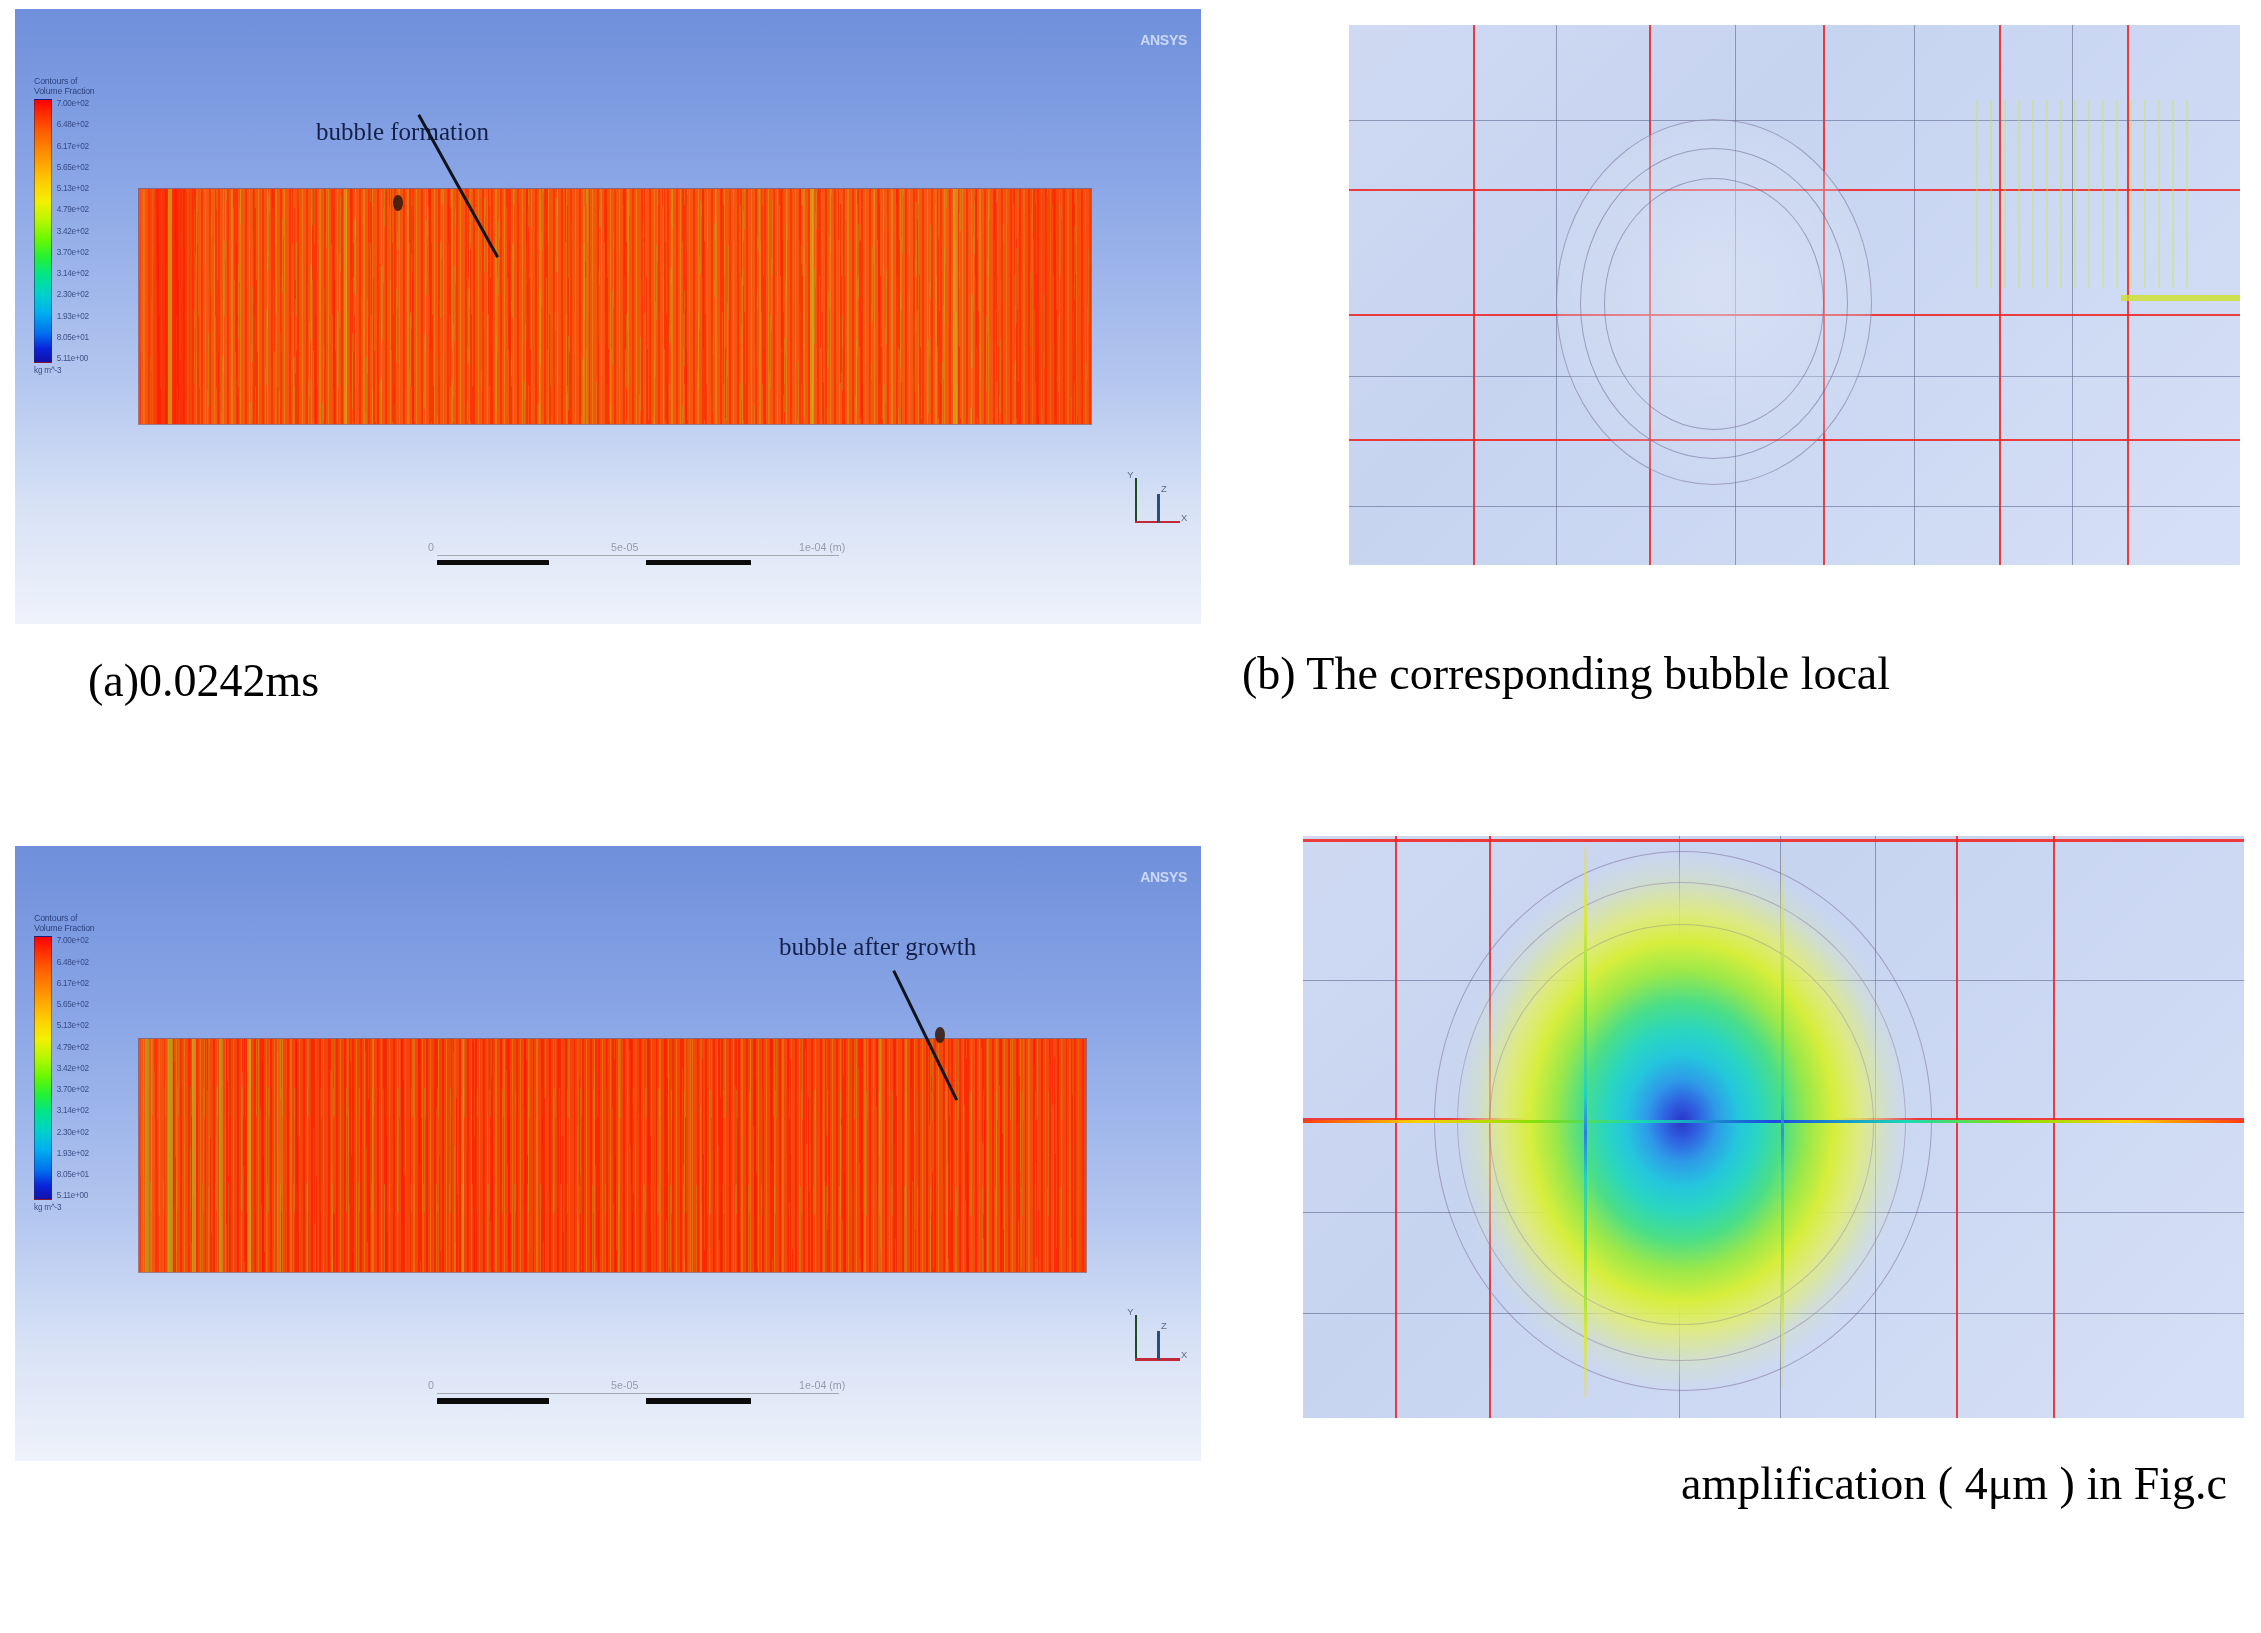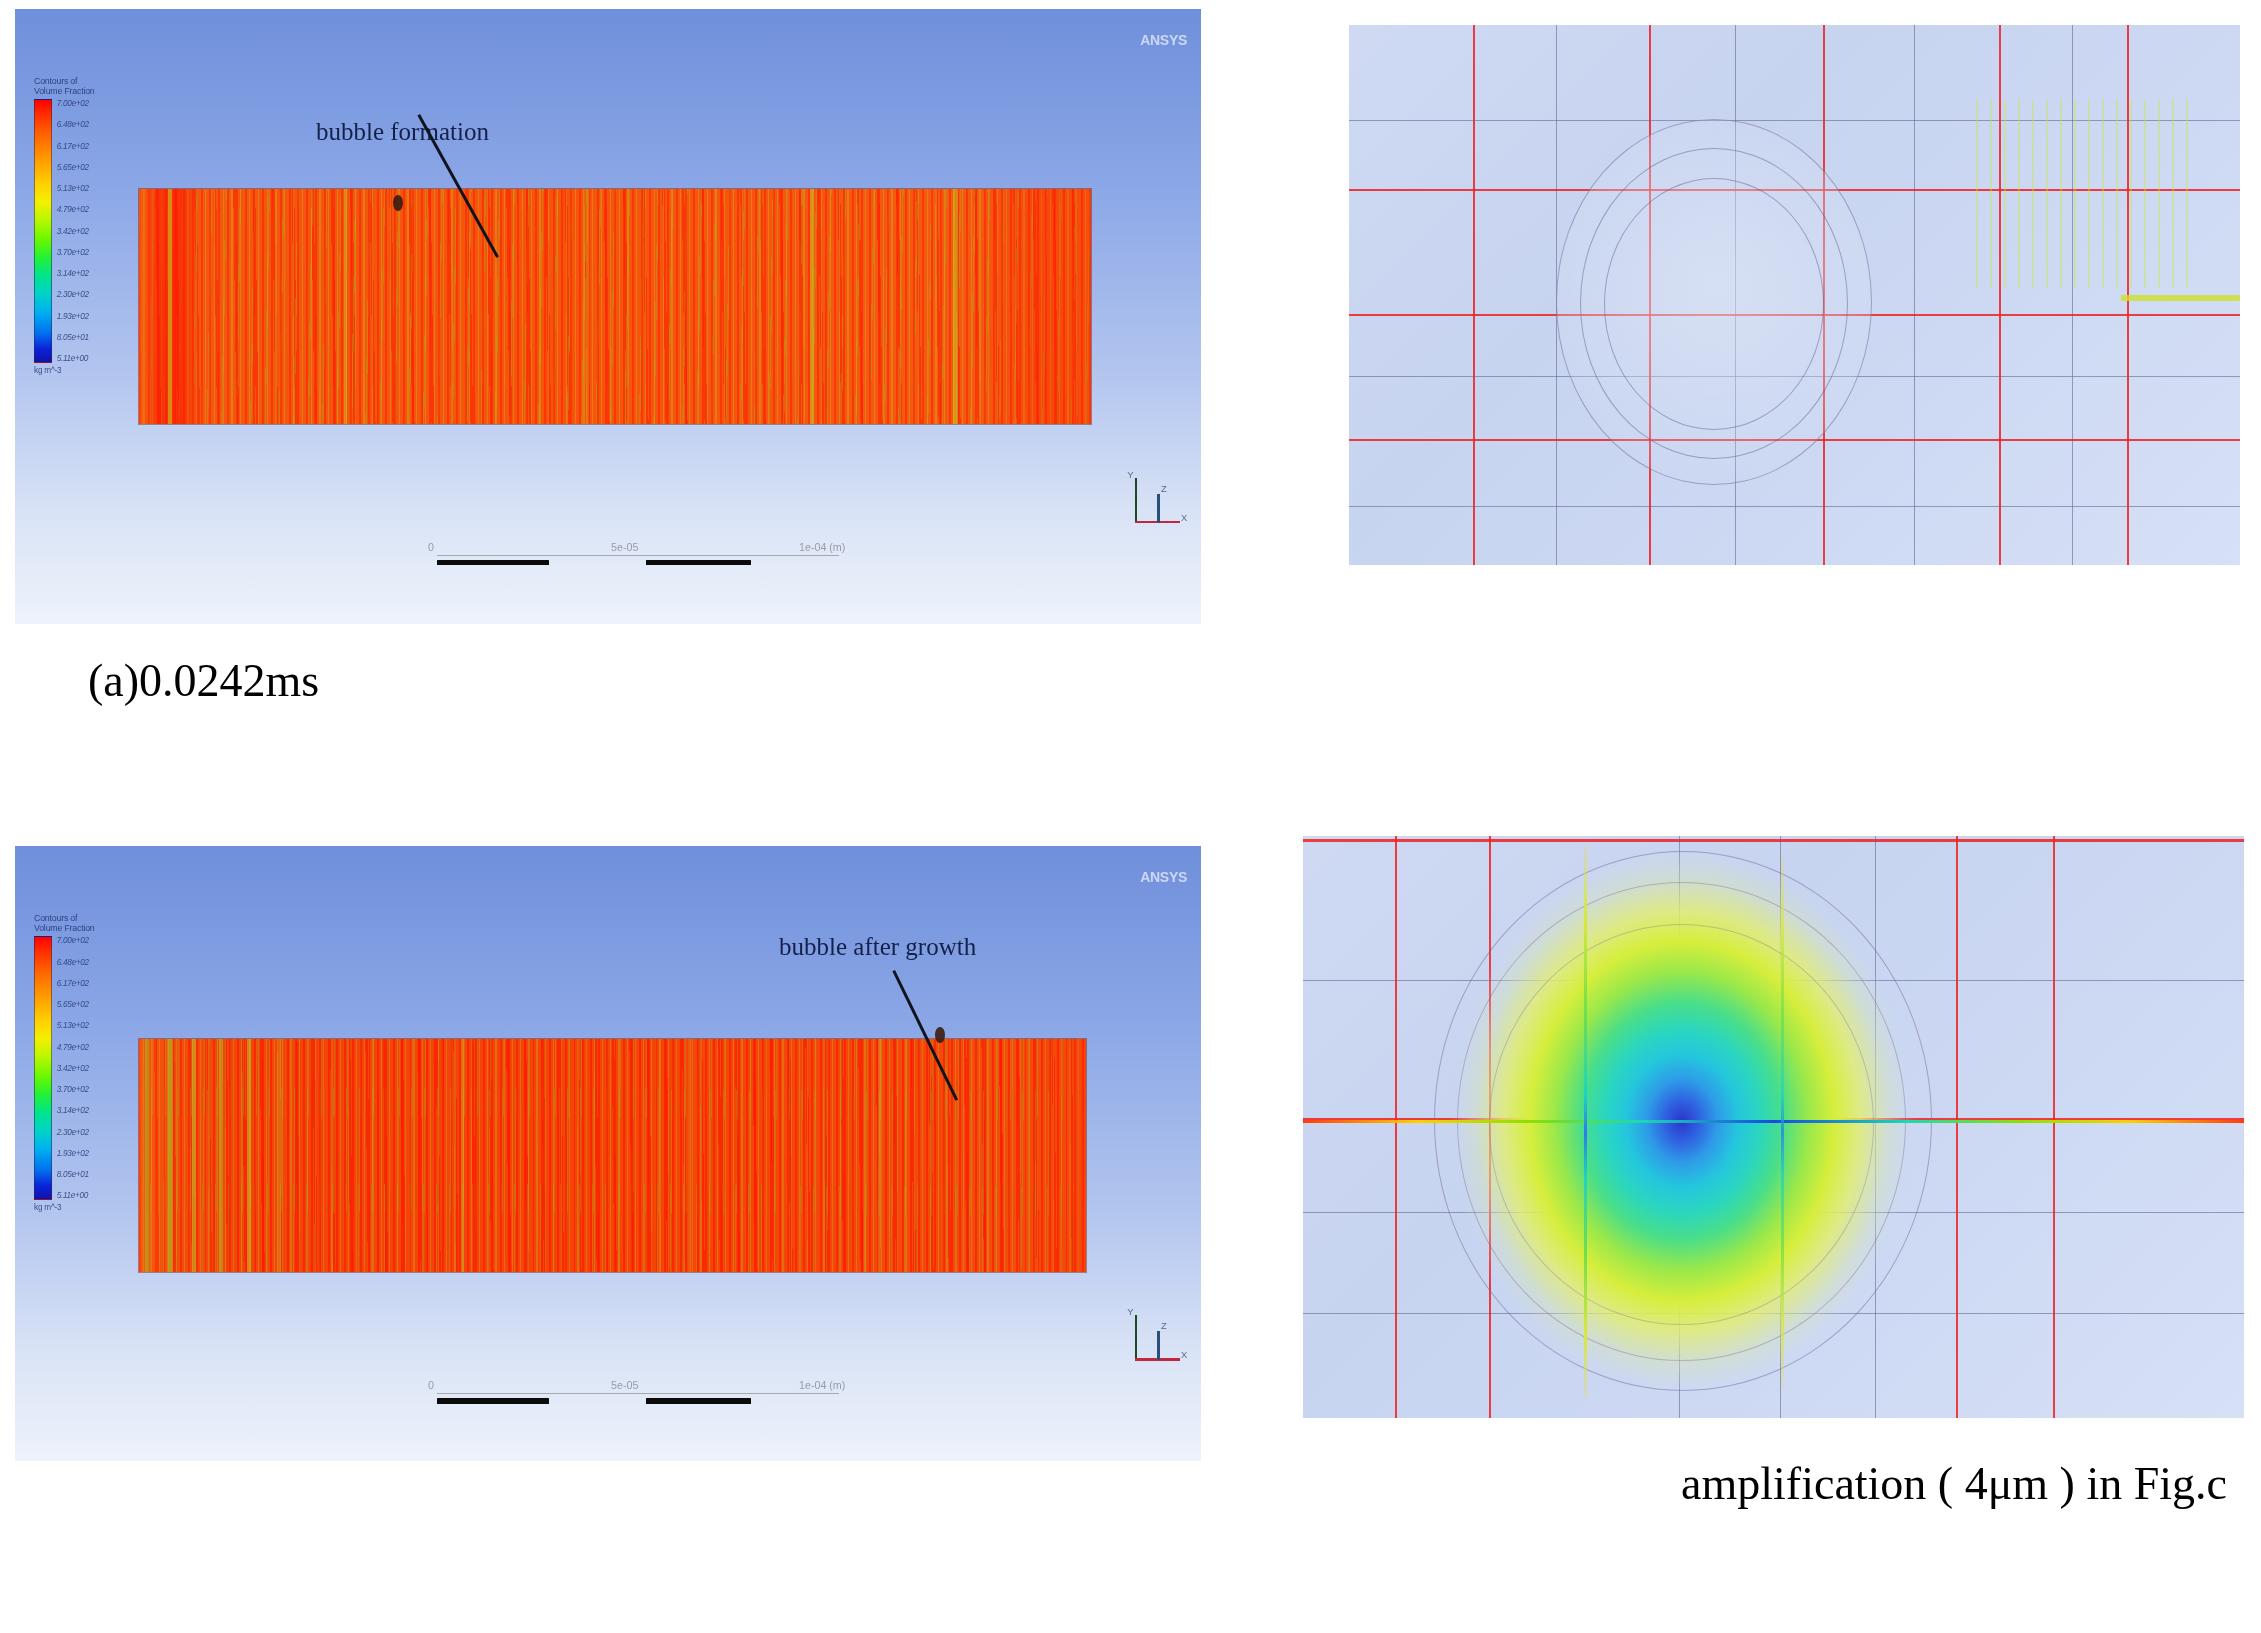--- a/index.html
+++ b/index.html
@@ -26,21 +26,21 @@
     background:linear-gradient(180deg,
       #ff0000 0%, #ff2a00 5%, #ff5500 11%, #ff8000 18%, #ffa800 25%,
       #ffd000 32%, #f3f000 39%, #b6f700 46%, #6cf800 53%, #23f233 60%,
       #00e48c 67%, #00d2c8 74%, #00b0f0 81%, #0070ee 89%, #0a23d8 95%, #1111aa 100%);
     border:0.6px solid rgba(40,40,90,.55);
   }
   .legend-ticks{display:flex;flex-direction:column;justify-content:space-between;
                 padding-left:4.4px;}
   .legend-ticks span{
     font-family:"Liberation Sans",sans-serif;color:#22346e;white-space:nowrap;
-    opacity:.80;filter:blur(0.3px);letter-spacing:-0.3px;font-style:italic;
+    opacity:.80;filter:blur(0.3px);letter-spacing:-0.3px;
   }
   .legend-unit{font-family:"Liberation Sans",sans-serif;color:#1b2f6b;opacity:.8;
                filter:blur(0.3px);letter-spacing:-0.2px;}
 
   
   .watermark{position:absolute;font-family:"Liberation Sans",sans-serif;
              color:#e9eefb;opacity:.75;filter:blur(0.4px);letter-spacing:-0.3px;
              text-align:right;line-height:1.1;}
 
   
@@ -332,20 +332,21 @@
     <div class="ring" style="left:186px;top:88px;width:383px;height:399px;border-color:rgba(110,95,150,.30);"></div>
 
     <div class="cross-h" style="left:0px;top:284px;width:941px;"></div>
     <div class="cross-v" style="left:281px;top:10px;height:552px;"></div>
     <div class="cross-v" style="left:478px;top:19px;height:533px;opacity:.75;"></div>
   </div>
 
   <div class="caption cap-left" style="left:88px;top:653px;width:565px;font-size:46px;">(a)0.0242ms</div>
 
   <div class="caption" style="left:1242px;top:646px;width:985px;font-size:46px;">
+    <span>(b) The corresponding bubble local</span>
   </div>
 
 
   <div class="caption" style="left:1242px;top:1456px;width:985px;font-size:46px;">
     <span class="cap-line2">amplification ( 4μm ) in Fig.c</span>
   </div>
 
 </div>
 
 

